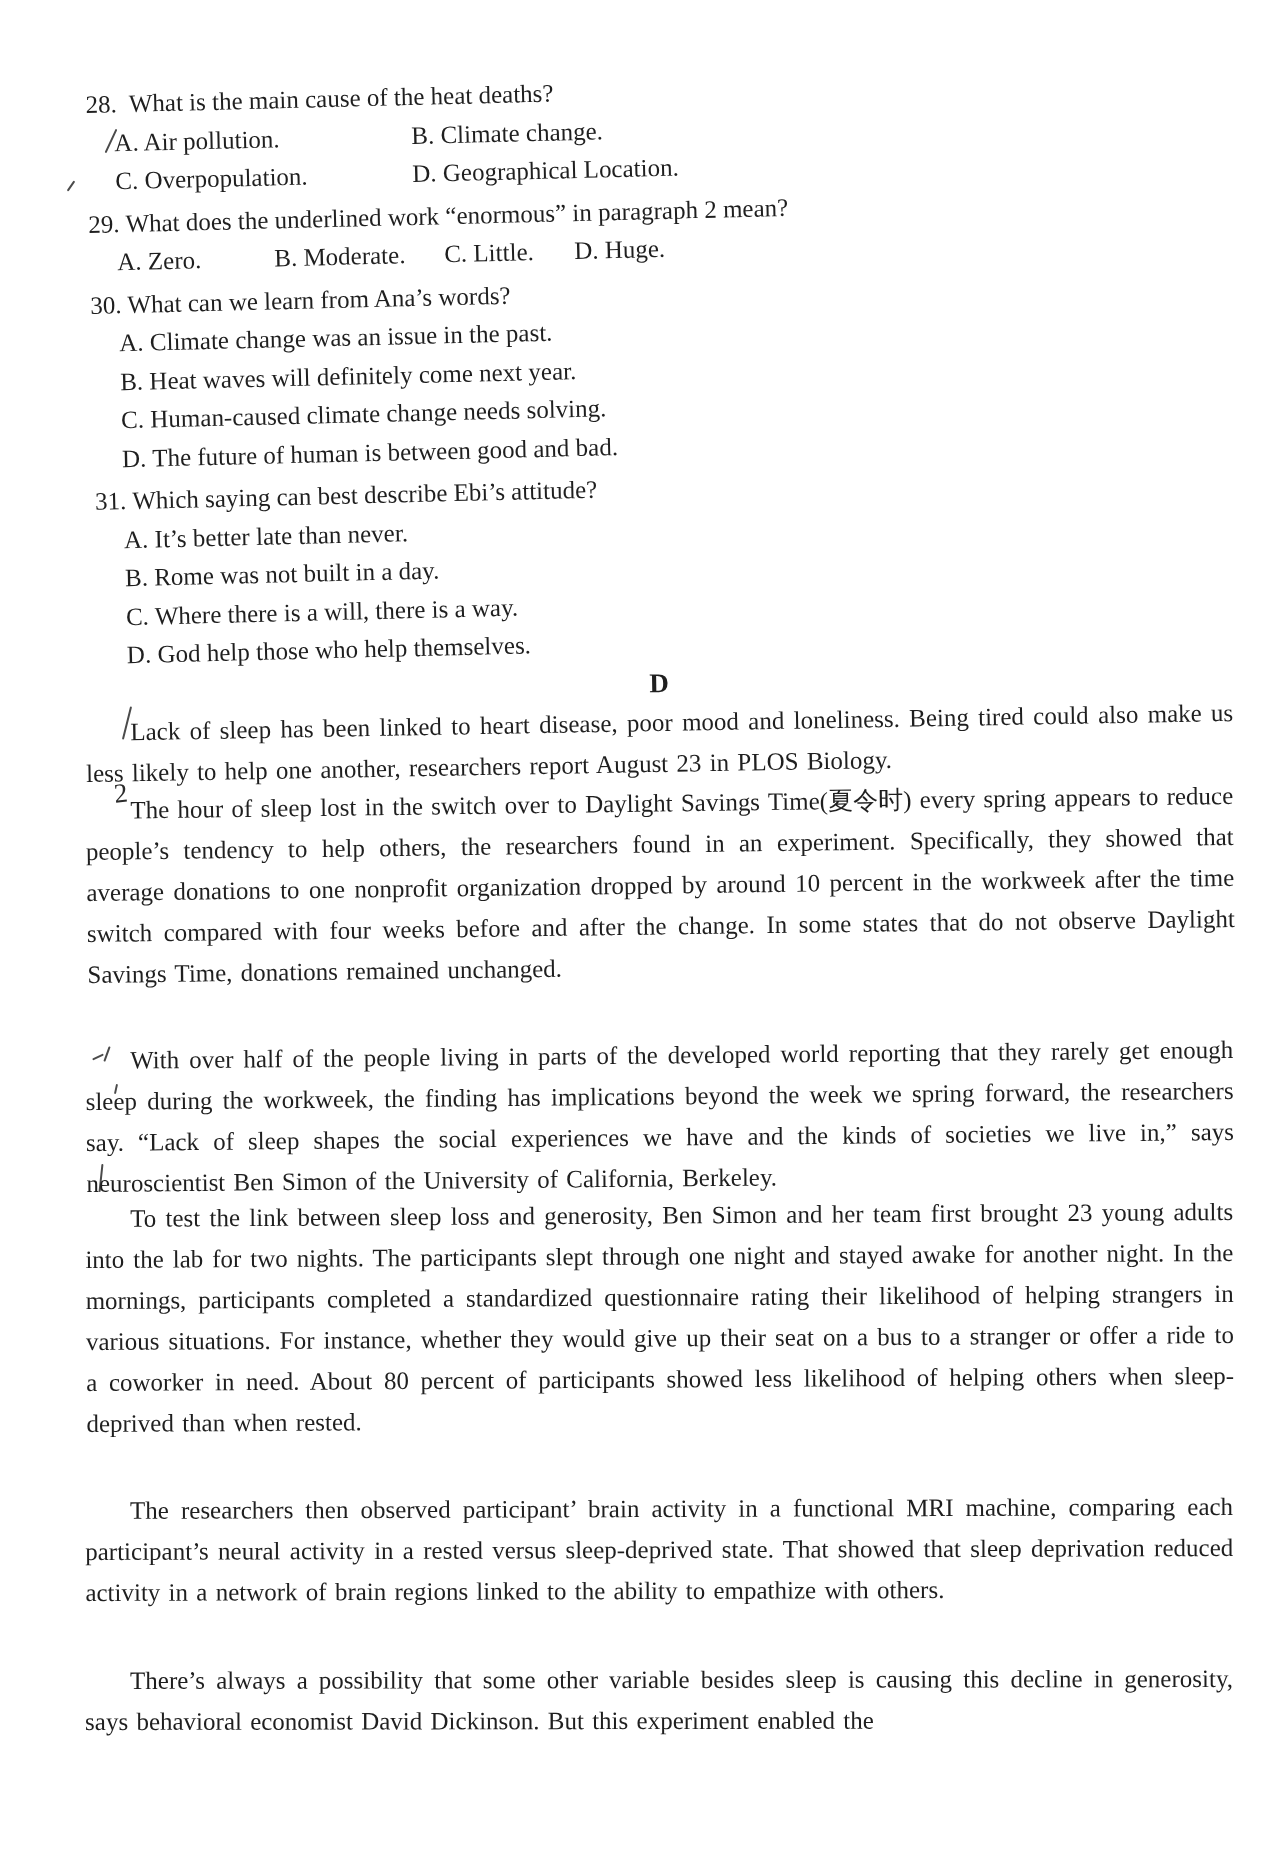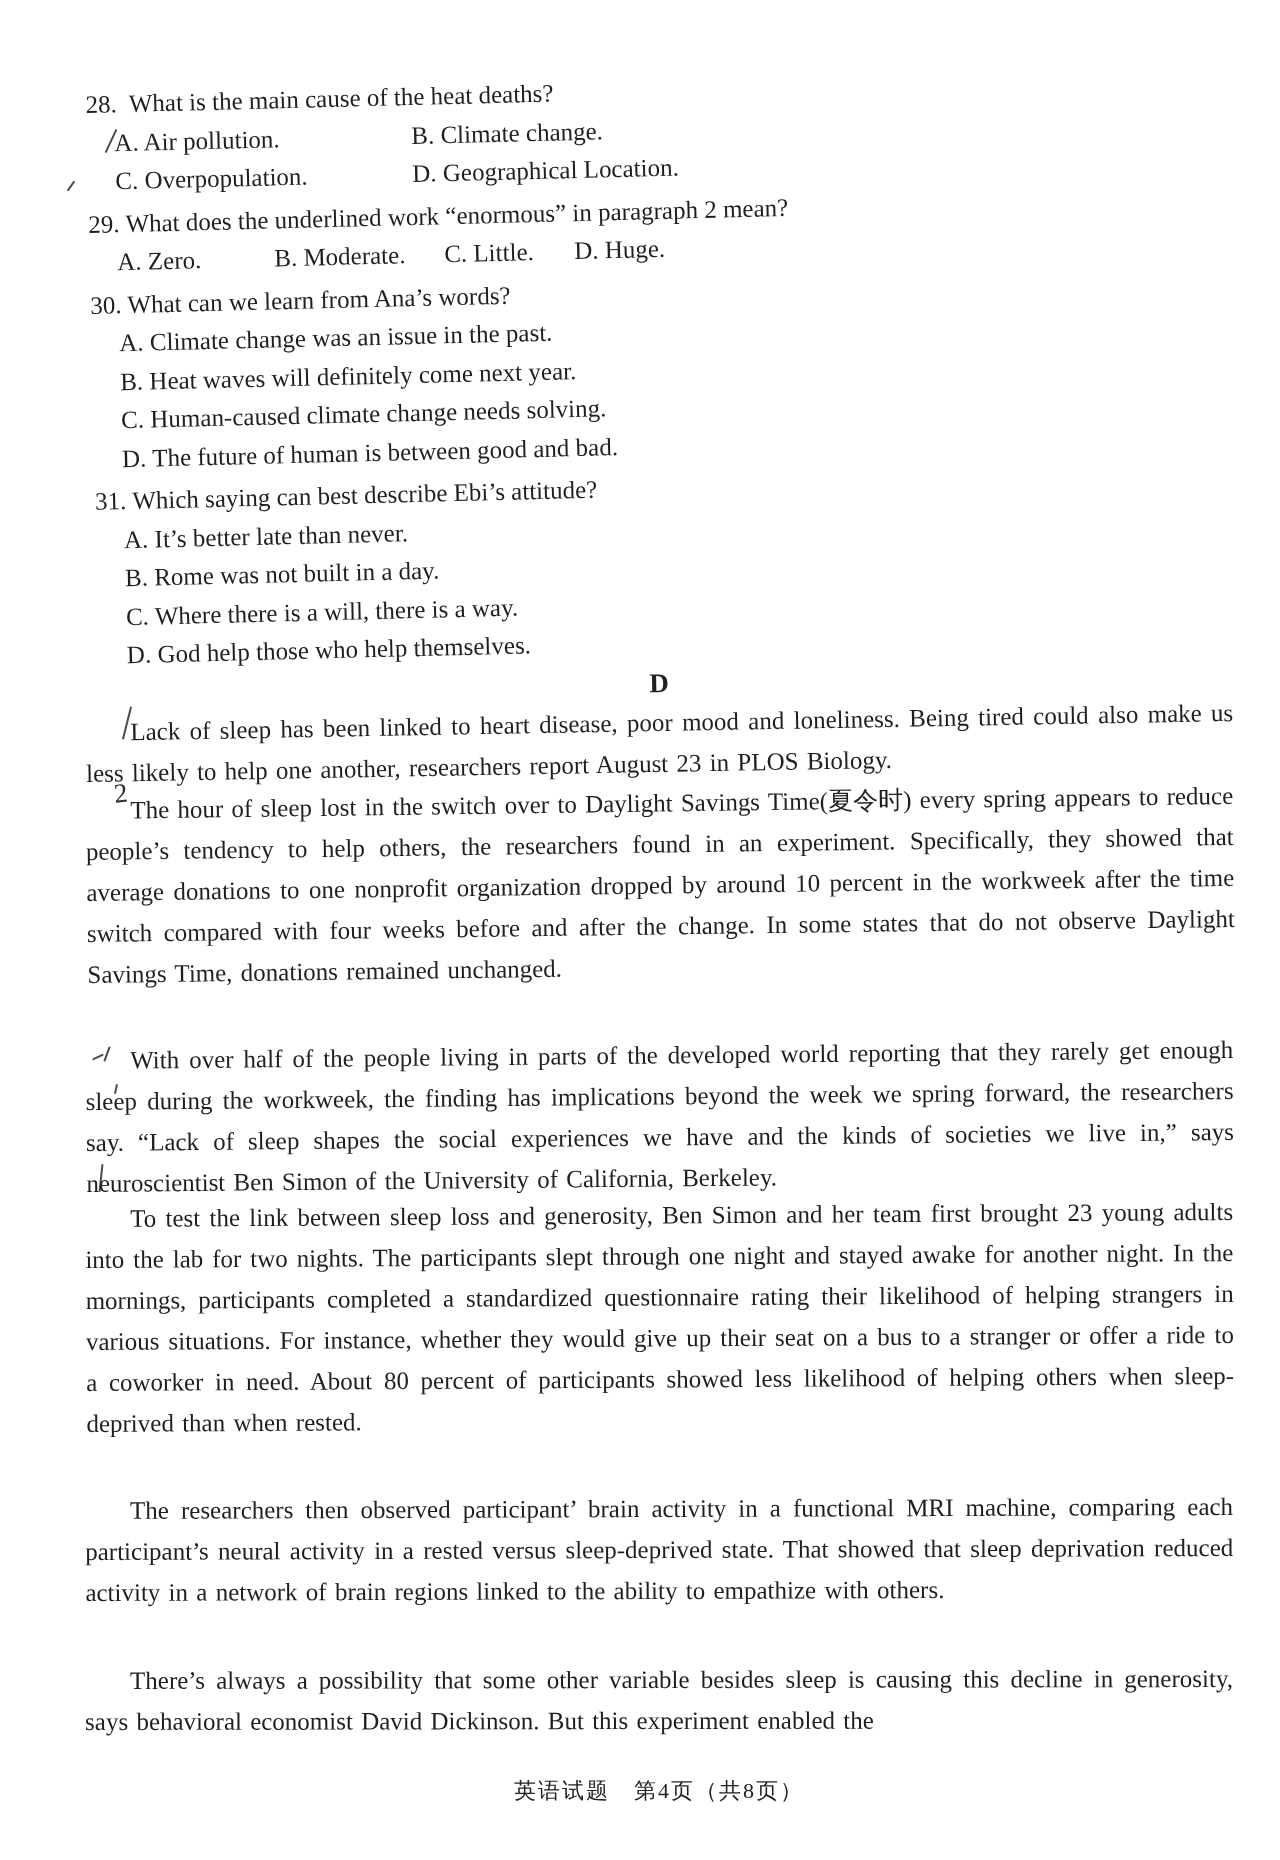--- a/index.html
+++ b/index.html
@@ -103,21 +103,20 @@
 
   <div class="passage-heading">D</div>
 
   <div class="para p1">Lack of sleep has been linked to heart disease, poor mood and loneliness. Being tired could also make us less likely to help one another, researchers report August 23 in PLOS Biology.</div>
   <div class="para p2">The hour of sleep lost in the switch over to Daylight Savings Time(夏令时) every spring appears to reduce people’s tendency to help others, the researchers found in an experiment. Specifically, they showed that average donations to one nonprofit organization dropped by around 10 percent in the workweek after the time switch compared with four weeks before and after the change. In some states that do not observe Daylight Savings Time, donations remained unchanged.</div>
   <div class="para p3">With over half of the people living in parts of the developed world reporting that they rarely get enough sleep during the workweek, the finding has implications beyond the week we spring forward, the researchers say.  “Lack of sleep shapes the social experiences we have and the kinds of societies we live in,”  says neuroscientist Ben Simon of the University of California, Berkeley.</div>
   <div class="para p4">To test the link between sleep loss and generosity, Ben Simon and her team first brought 23 young adults into the lab for two nights. The participants slept through one night and stayed awake for another night. In the mornings, participants completed a standardized questionnaire rating their likelihood of helping strangers in various situations. For instance, whether they would give up their seat on a bus to a stranger or offer a ride to a coworker in need. About 80 percent of participants showed less likelihood of helping others when sleep-deprived than when rested.</div>
   <div class="para p5">The researchers then observed participant’ brain activity in a functional MRI machine, comparing each participant’s neural activity in a rested versus sleep-deprived state. That showed that sleep deprivation reduced activity in a network of brain regions linked to the ability to empathize with others.</div>
   <div class="para p6">There’s always a possibility that some other variable besides sleep is causing this decline in generosity, says behavioral economist David Dickinson. But this experiment enabled the</div>
 
-  <div class="footer">英语试题　第4页（共8页）</div>
 
   <div class="mark mark-a-slash"></div>
   <div class="mark mark-margin"></div>
   <div class="mark mark-lack"></div>
   <span class="pen-digit">2</span>
   <div class="mark mark-tilde"></div>
   <div class="mark mark-slash3"></div>
   <div class="mark mark-get"></div>
   <div class="mark mark-of"></div>
 

